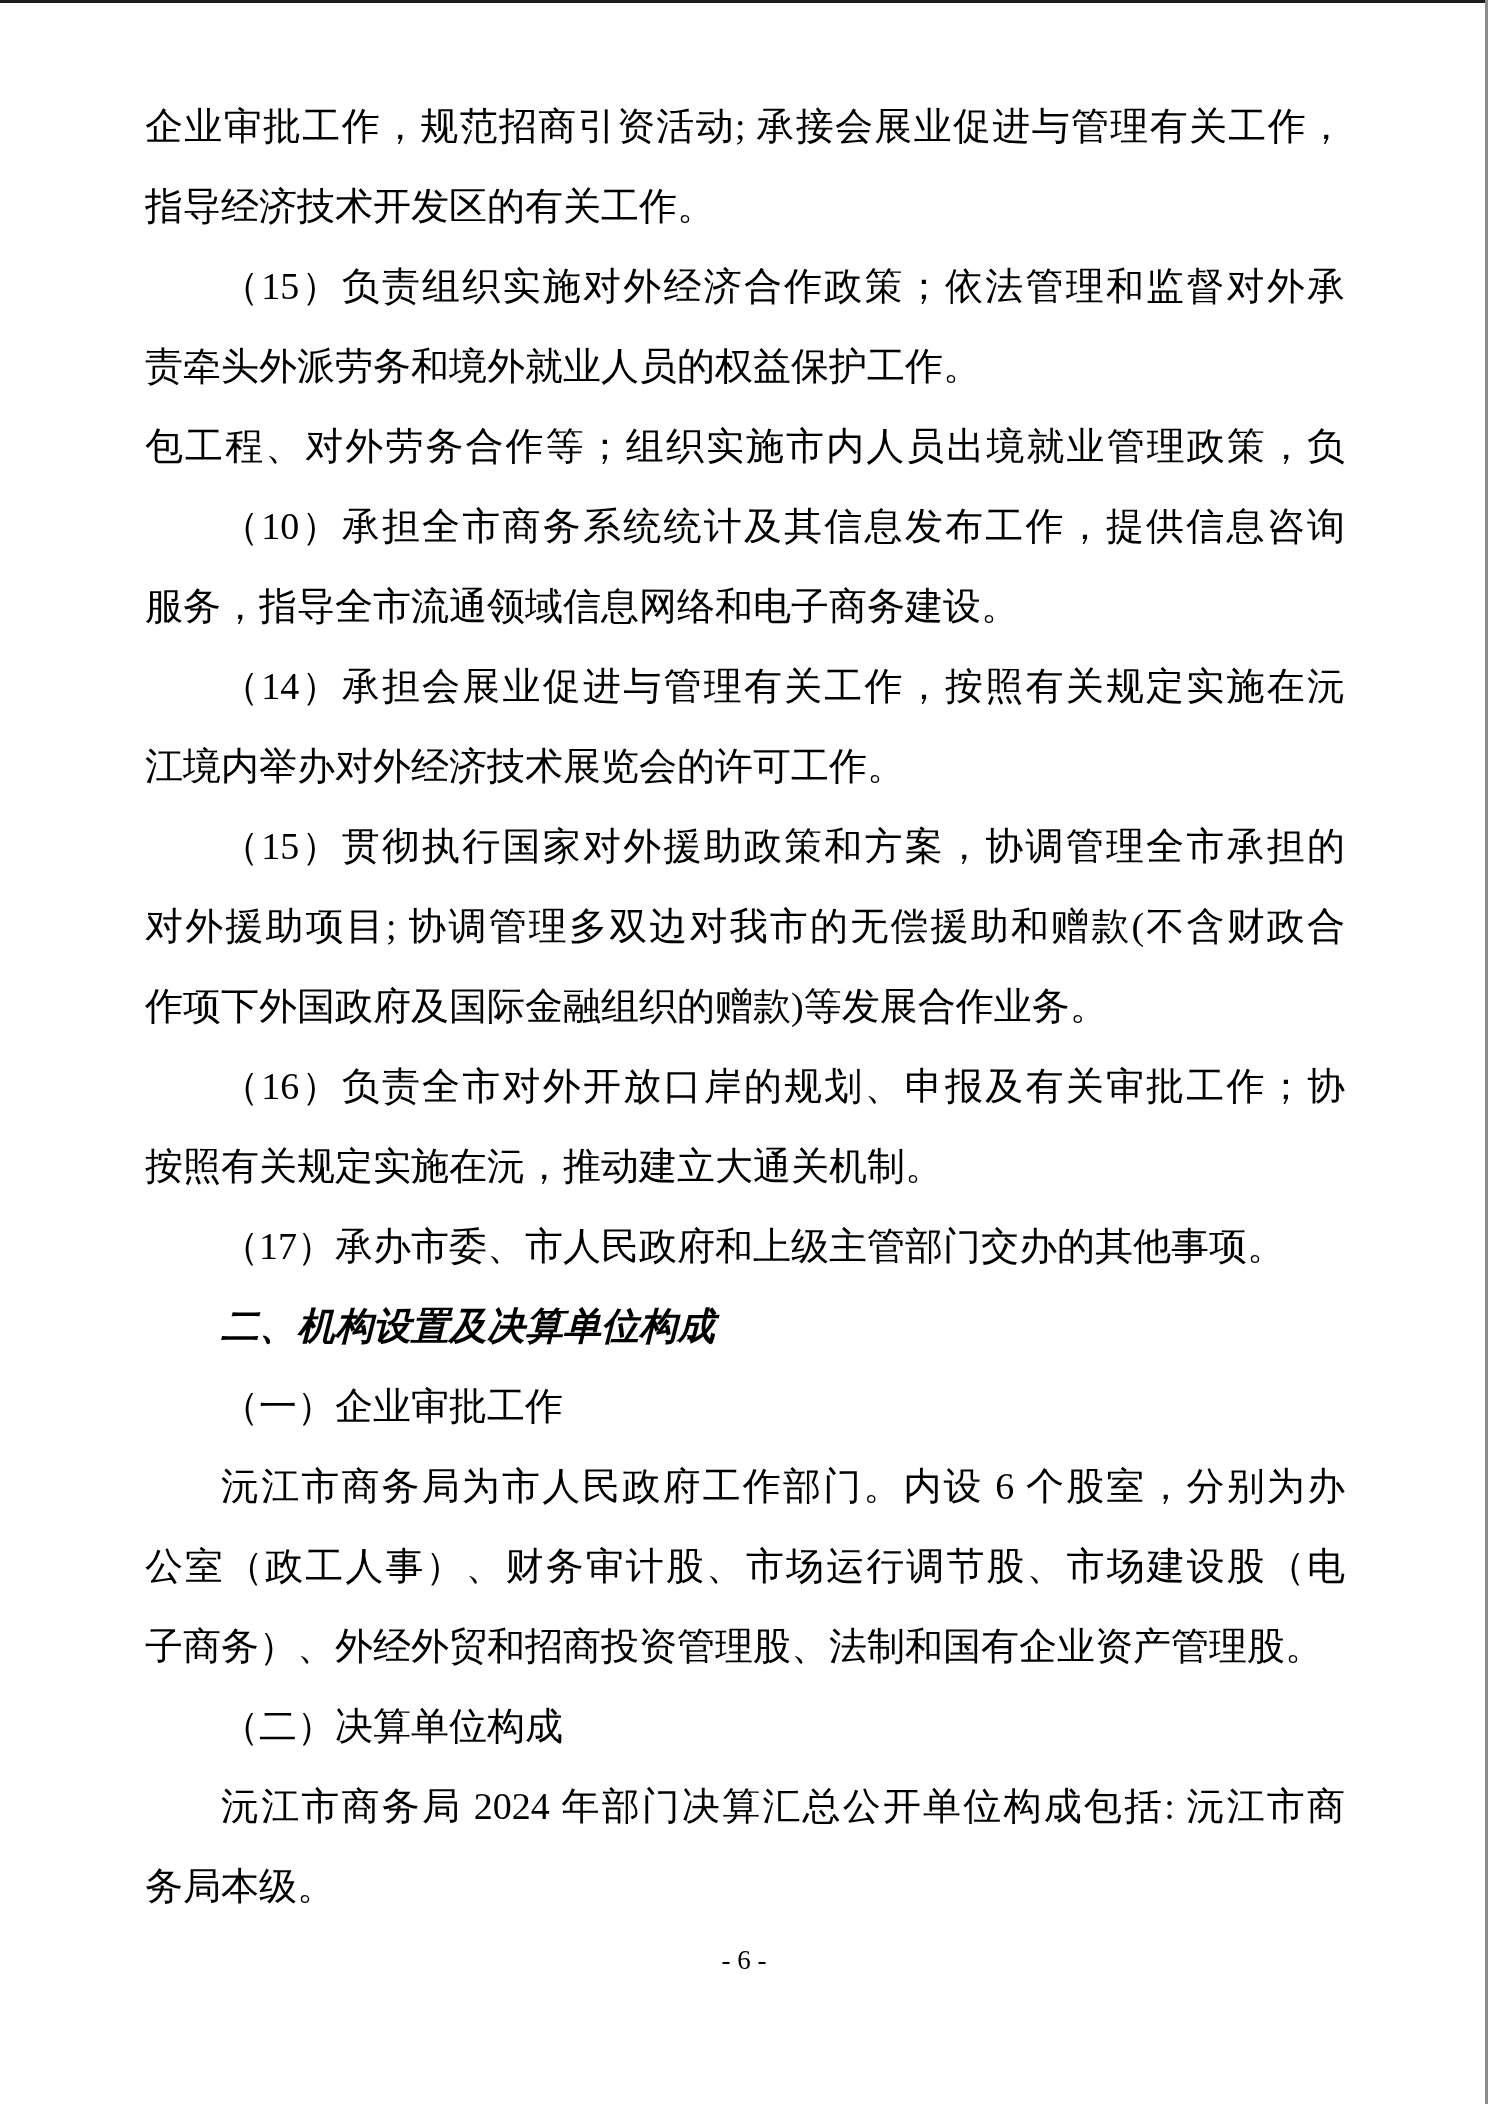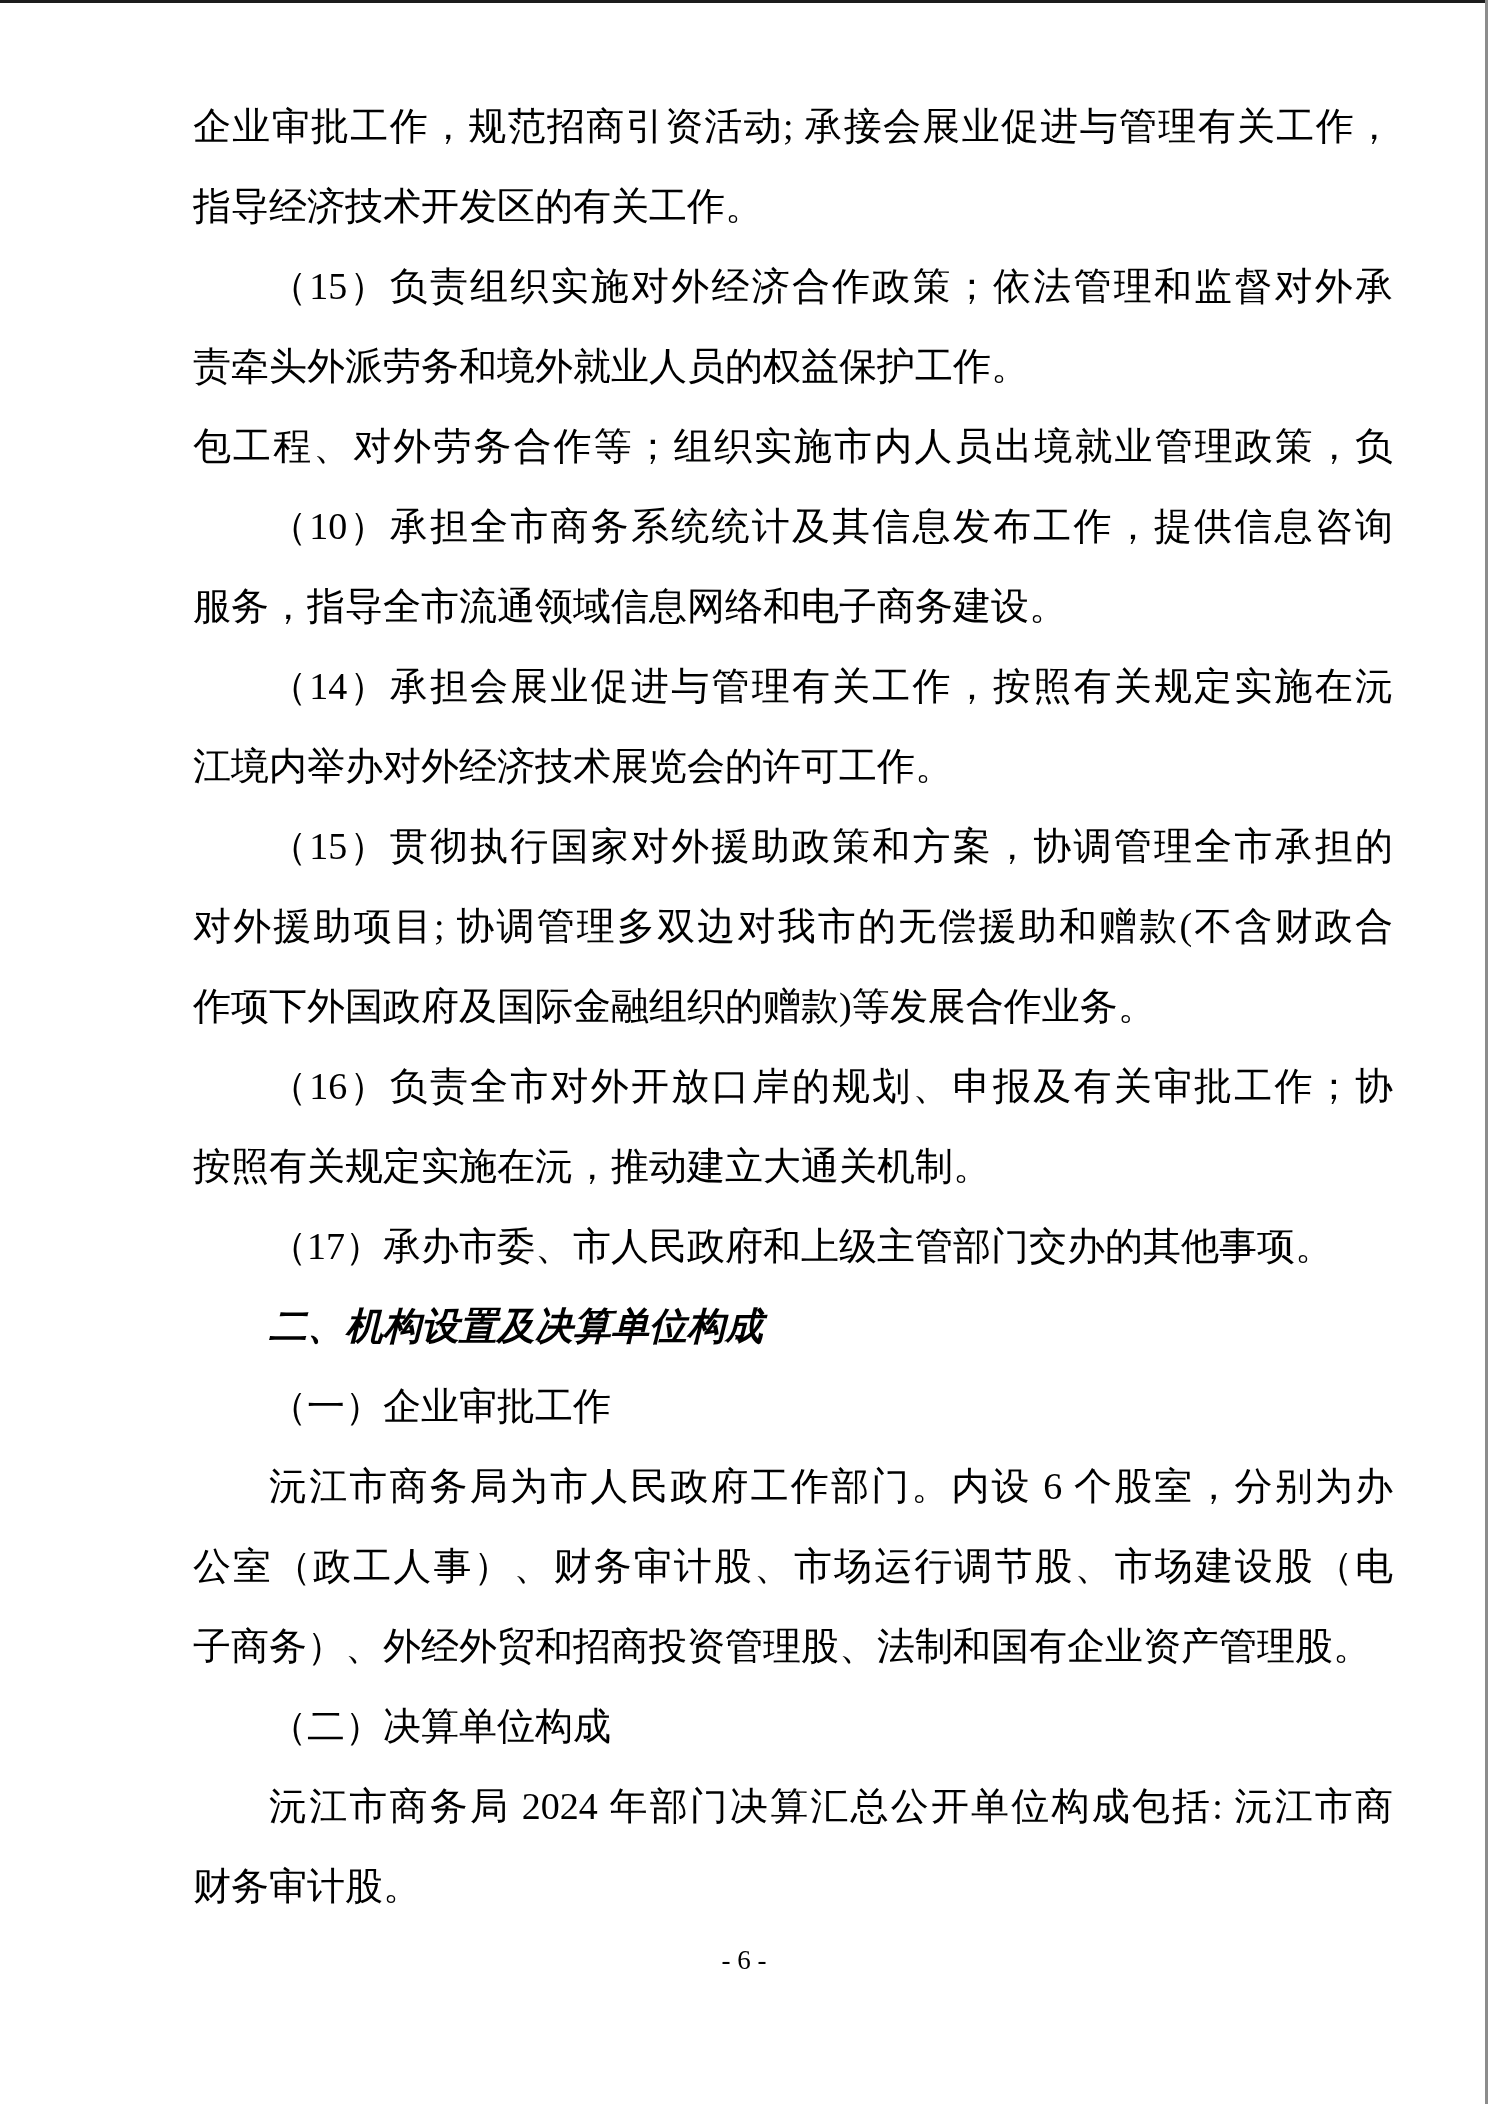--- a/index.html
+++ b/index.html
@@ -28,21 +28,20 @@
     position: absolute;
     top: 0; right: 0;
     width: 3px; height: 100%;
     background: #8c8c8c;
   }
   .text-block {
     position: absolute;
     left: 145px;
     top: 86px;
     width: 1200px;
-    margin-left: 48px;
   }
   .line {
     font-size: 38px;
     height: 80px;
     line-height: 80px;
     overflow: hidden;
     text-align: justify;
     text-align-last: justify;
   }
   .line.nofill {
@@ -94,17 +93,17 @@
       <div class="line indent">（16）负责全市对外开放口岸的规划、申报及有关审批工作；协</div>
       <div class="line nofill">按照有关规定实施在沅，推动建立大通关机制。</div>
       <div class="line nofill indent">（17）承办市委、市人民政府和上级主管部门交办的其他事项。</div>
       <div class="line nofill indent bold">二、机构设置及决算单位构成</div>
       <div class="line nofill indent">（一）企业审批工作</div>
       <div class="line indent">沅江市商务局为市人民政府工作部门。内设 6 个股室，分别为办</div>
       <div class="line">公室（政工人事）、财务审计股、市场运行调节股、市场建设股（电</div>
       <div class="line nofill">子商务）、外经外贸和招商投资管理股、法制和国有企业资产管理股。</div>
       <div class="line nofill indent">（二）决算单位构成</div>
       <div class="line indent">沅江市商务局 2024 年部门决算汇总公开单位构成包括: 沅江市商</div>
-      <div class="line nofill">财务审计股。</div>
+      <div class="line nofill">务局本级。</div>
     </div>
 
   <div class="page-number">- 6 -</div>
 </div>
 
 </body></html>

